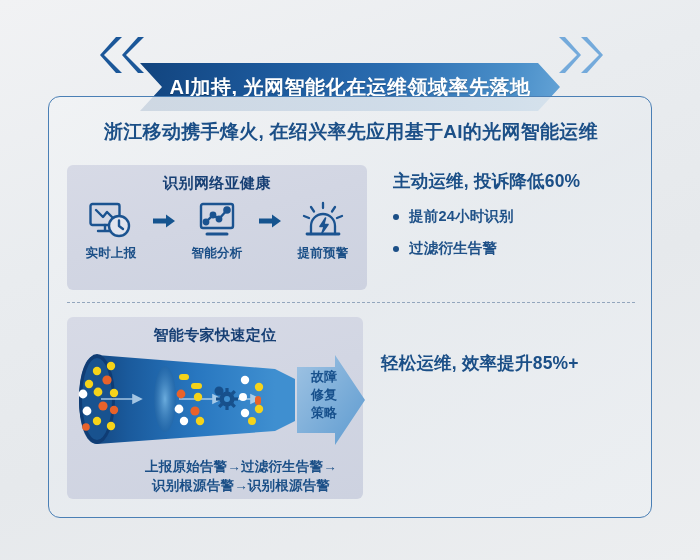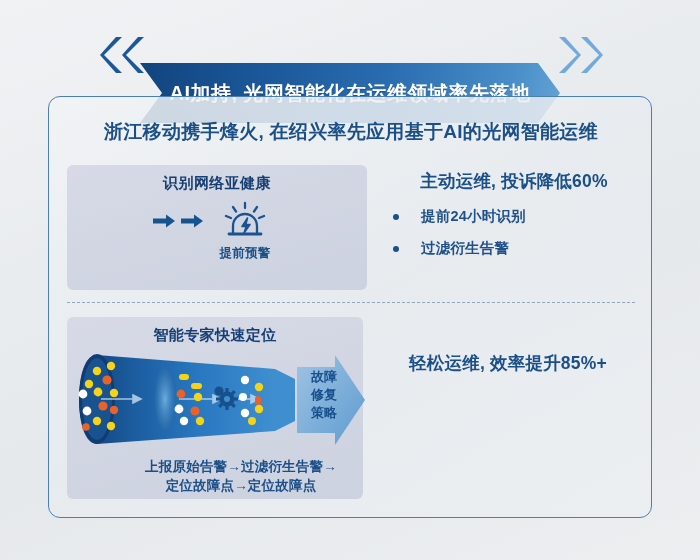--- a/index.html
+++ b/index.html
@@ -15,21 +15,21 @@
     position:absolute;left:0;top:30px;width:700px;height:50px;
   }
   .chev{position:absolute;top:6px;width:26px;height:38px;}
   .chev-l1{left:100px;}
   .chev-l2{left:122px;}
   .chev-r1{left:555px;}
   .chev-r2{left:577px;}
   .chev svg{display:block;}
 
   .banner{
-    position:absolute;left:140px;top:33px;width:420px;height:60px;
+    position:absolute;left:140px;top:33px;width:420px;height:48px;
     background:linear-gradient(100deg,#12447e 0%,#1b5799 28%,#2a6cb0 58%,#4a8fc9 88%,#64a3d6 100%);
     clip-path:polygon(0 0,calc(100% - 22px) 0,100% 50%,calc(100% - 22px) 100%,0 100%,22px 50%);
     display:flex;align-items:center;justify-content:center;
     box-shadow:0 1px 3px rgba(20,50,90,.25);
   }
   .banner-title{
     color:#ffffff;font-size:20px;font-weight:bold;letter-spacing:.5px;
     text-shadow:0 1px 1px rgba(0,0,0,.25);white-space:nowrap;
   }
 
@@ -78,28 +78,28 @@
   .flow-item{width:74px;text-align:center;}
   .flow-ico{height:44px;display:flex;align-items:center;justify-content:center;}
   .flow-lbl{
     color:#1b4f87;font-size:12.5px;font-weight:bold;margin-top:2px;letter-spacing:.2px;
   }
   .flow-arrow{
     width:24px;height:44px;display:flex;align-items:center;justify-content:center;
   }
 
   
-  .side{flex:1;padding-left:26px;padding-top:4px;text-align:center;}
+  .side{flex:1;padding-left:26px;padding-top:4px;}
   .side-2{padding-top:34px;padding-left:18px;}
   .side-head{
     color:#1b4f87;font-size:17.5px;font-weight:bold;letter-spacing:.2px;white-space:nowrap;
   }
   .bullets{margin-top:14px;}
   .bullet{
-    display:flex;align-items:center;gap:22px;margin-bottom:13px;
+    display:flex;align-items:center;gap:10px;margin-bottom:13px;
     color:#1f5188;font-size:14.5px;font-weight:bold;letter-spacing:.2px;
   }
   .dot{width:6px;height:6px;border-radius:50%;background:#1b4f87;flex:0 0 auto;}
 
   
   .funnel-area{position:relative;width:300px;height:110px;margin-top:2px;}
   .funnel-cap{
     position:absolute;left:0;bottom:4px;width:300px;text-align:center;
     color:#1b4f87;font-size:13.5px;font-weight:bold;line-height:19px;letter-spacing:.2px;
   }
@@ -142,27 +142,57 @@
 
   <div class="divider"></div>
 
   <div class="row row-1">
 
     <div class="card card-1">
       <div class="card-head">识别网络亚健康</div>
 
       <div class="flow">
 
+        <div class="flow-item">
+          <div class="flow-ico">
+            <svg width="46" height="40" viewBox="0 0 46 40">
+              <g fill="none" stroke="#1b5390" stroke-width="2.4" stroke-linecap="round" stroke-linejoin="round">
+                <rect x="2.5" y="3" width="29" height="21" rx="2"></rect>
+                <path d="M8 9 L15 16 L19 11 L26 18"></path>
+                <path d="M17 24 L17 30 M10 30 L24 30"></path>
+                <circle cx="31" cy="25" r="10" fill="#e1e4ee"></circle>
+                <path d="M31 19.5 L31 25 L35 28"></path>
+              </g>
+            </svg>
+          </div>
+          <div class="flow-lbl">实时上报</div>
+        </div>
 
         <div class="flow-arrow">
           <svg width="22" height="14" viewBox="0 0 22 14">
               <path d="M0 4.5 H13 V0.5 L22 7 L13 13.5 V9.5 H0 Z" fill="#15548f"></path>
             </svg>
         </div>
 
+        <div class="flow-item">
+          <div class="flow-ico">
+            <svg width="44" height="40" viewBox="0 0 44 40">
+              <g fill="none" stroke="#1b5390" stroke-width="2.4" stroke-linecap="round" stroke-linejoin="round">
+                <rect x="6" y="3" width="32" height="24" rx="2"></rect>
+                <path d="M11 21 L18 14 L24 18 L32 9"></path>
+                <circle cx="11" cy="21" r="2.2" fill="#1b5390"></circle>
+                <circle cx="18" cy="14" r="2.2" fill="#1b5390"></circle>
+                <circle cx="24" cy="18" r="2.2" fill="#1b5390"></circle>
+                <circle cx="32" cy="9" r="2.6" fill="#1b5390"></circle>
+                <path d="M12 33 H32" stroke-width="3"></path>
+              </g>
+            </svg>
+          </div>
+          <div class="flow-lbl">智能分析</div>
+        </div>
 
         <div class="flow-arrow">
           <svg width="22" height="14" viewBox="0 0 22 14">
               <path d="M0 4.5 H13 V0.5 L22 7 L13 13.5 V9.5 H0 Z" fill="#15548f"></path>
             </svg>
         </div>
 
         <div class="flow-item">
           <div class="flow-ico">
             <svg width="46" height="42" viewBox="0 0 46 42">
@@ -292,21 +322,21 @@
           <path d="M232 16 L232 40 L262 40 L262 16 L300 53 L262 90 L262 66 L232 66 L232 90 Z" fill="none"></path>
           <path d="M230 20 H268 V8 L298 53 L268 98 V86 H230 Z" fill="url(#arrG)"></path>
           <text x="244" y="34" font-family="Liberation Sans, sans-serif" font-size="13" font-weight="bold" fill="#17508c">故障</text>
           <text x="244" y="52" font-family="Liberation Sans, sans-serif" font-size="13" font-weight="bold" fill="#17508c">修复</text>
           <text x="244" y="70" font-family="Liberation Sans, sans-serif" font-size="13" font-weight="bold" fill="#17508c">策略</text>
         </svg>
       </div>
 
       <div class="funnel-cap">
         <div>上报原始告警→过滤衍生告警→</div>
-        <div>定位故障点→定位故障点</div>
+        <div>识别根源告警→识别根源告警</div>
       </div>
     </div>
 
     <div class="side side-2">
       <div class="side-head">轻松运维, 效率提升85%+</div>
     </div>
   </div>
 
 </div>
 

